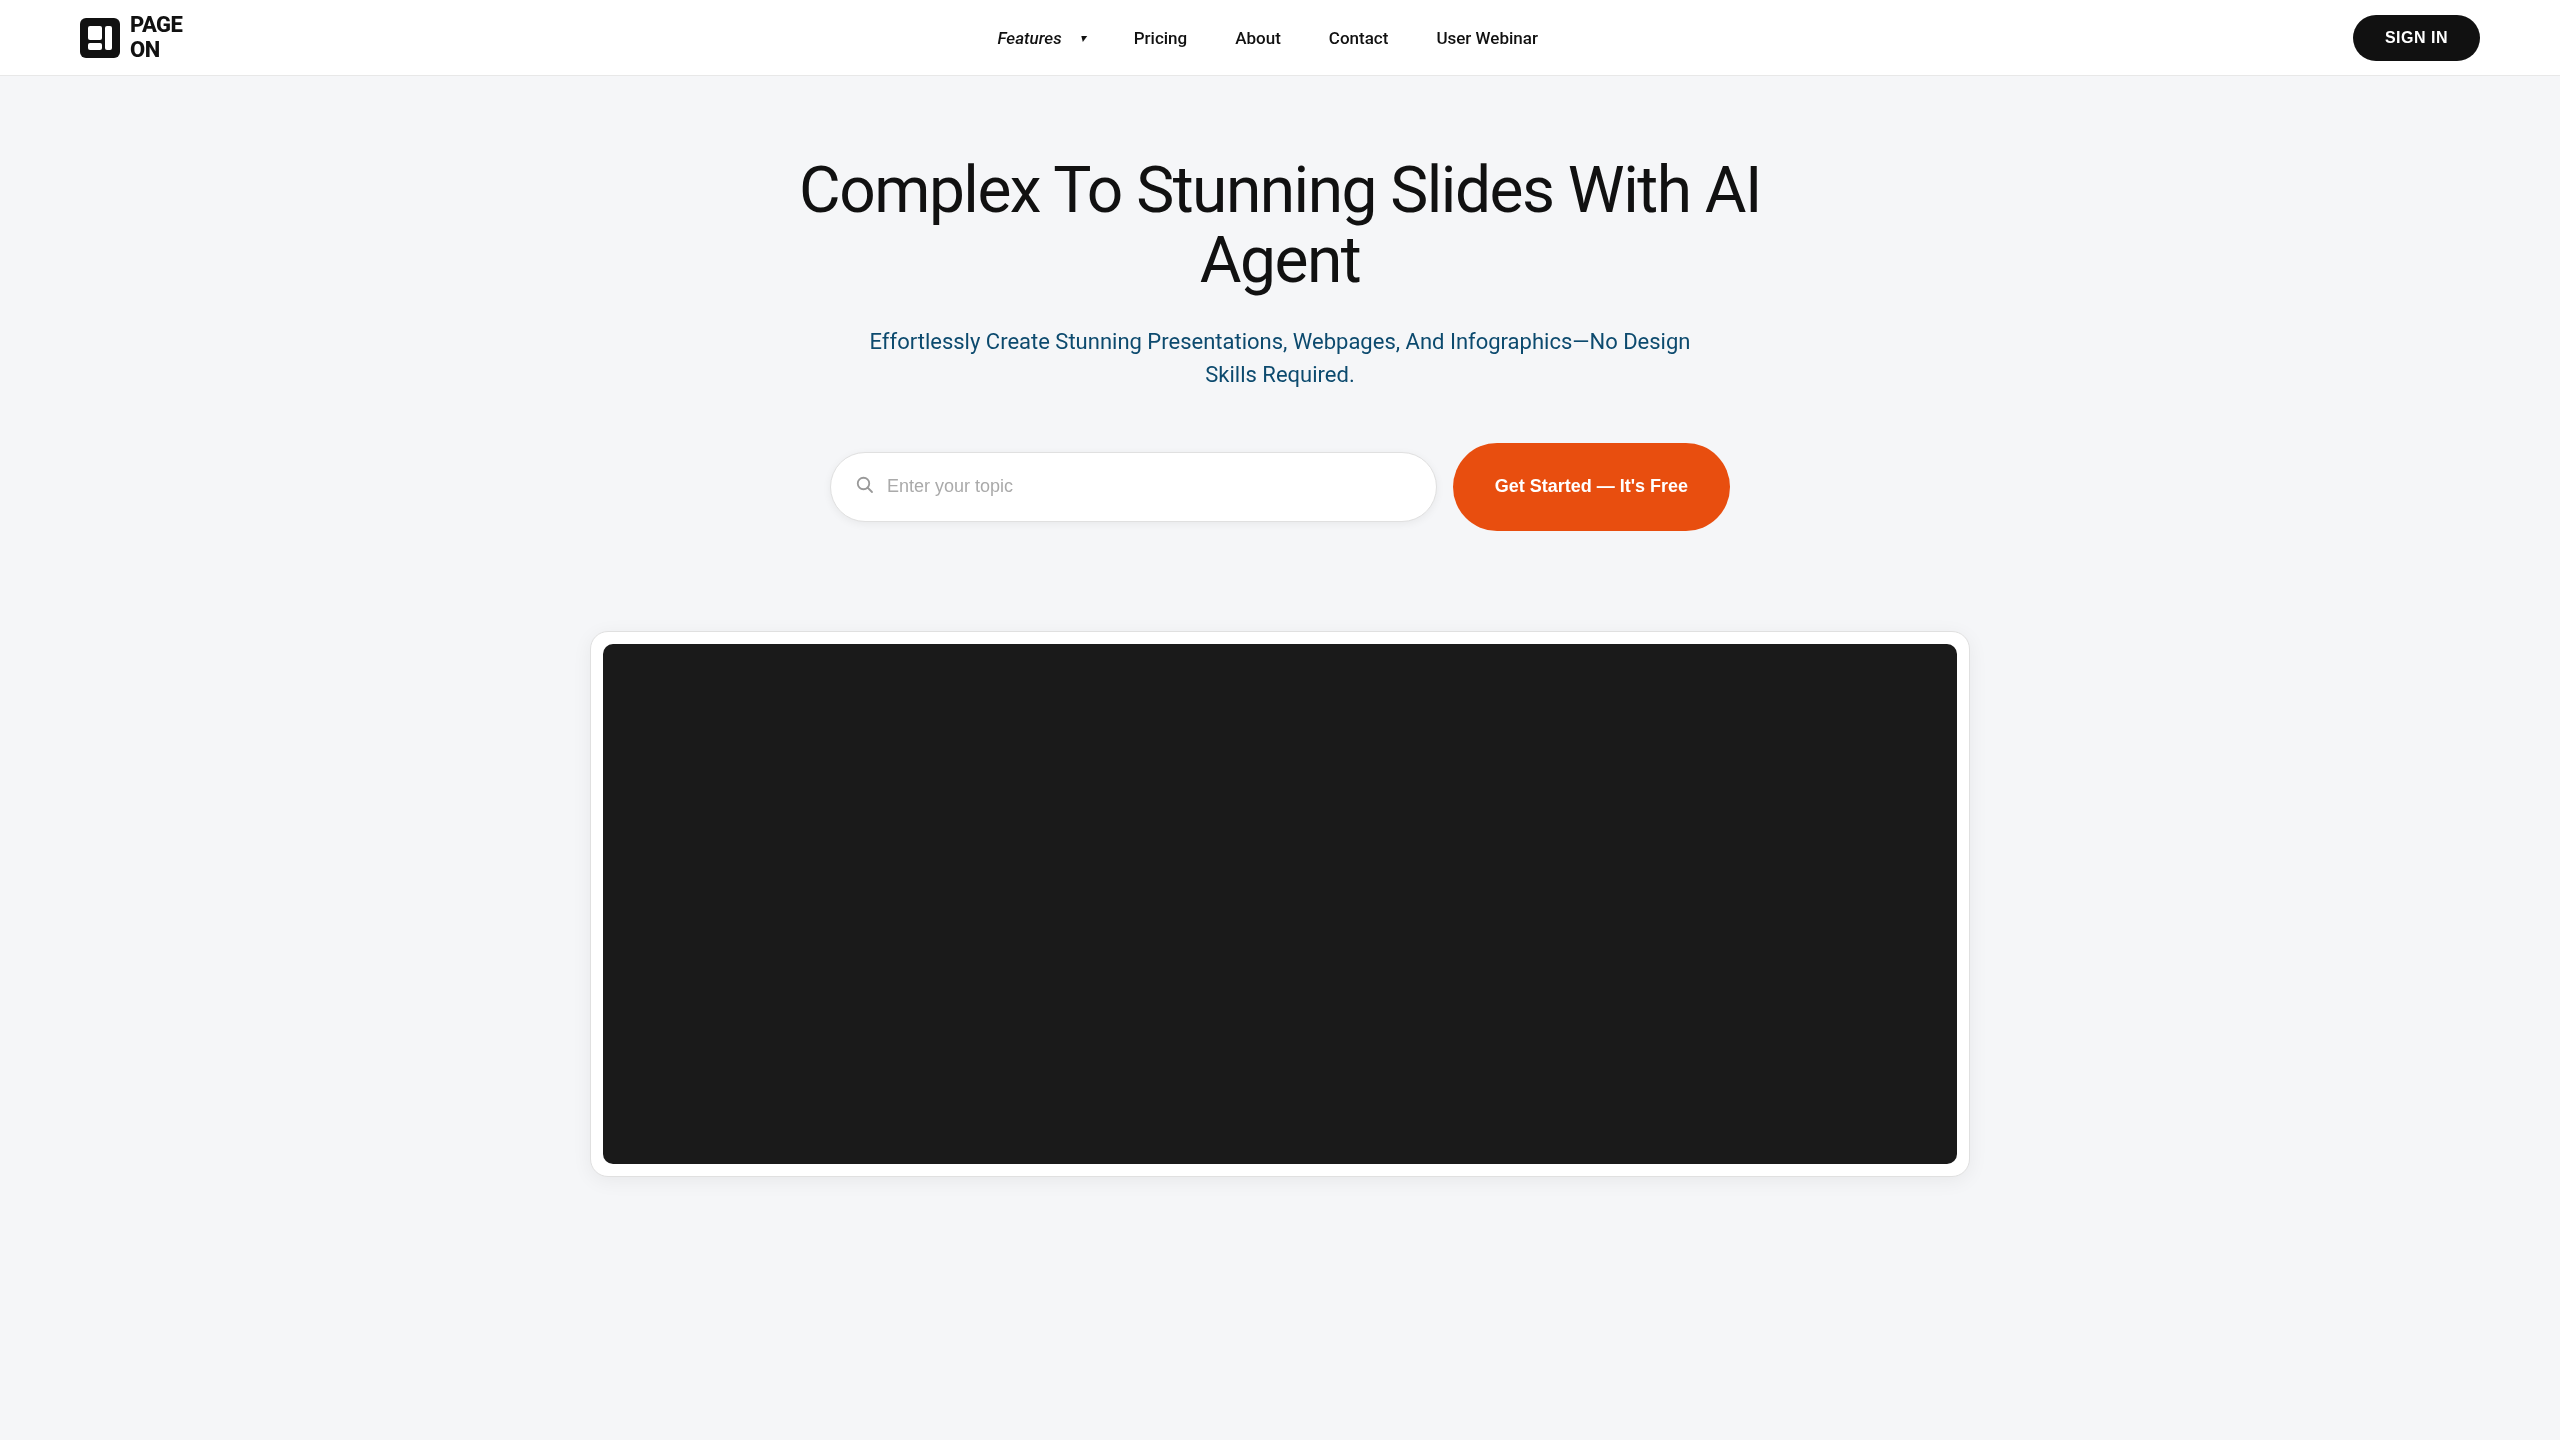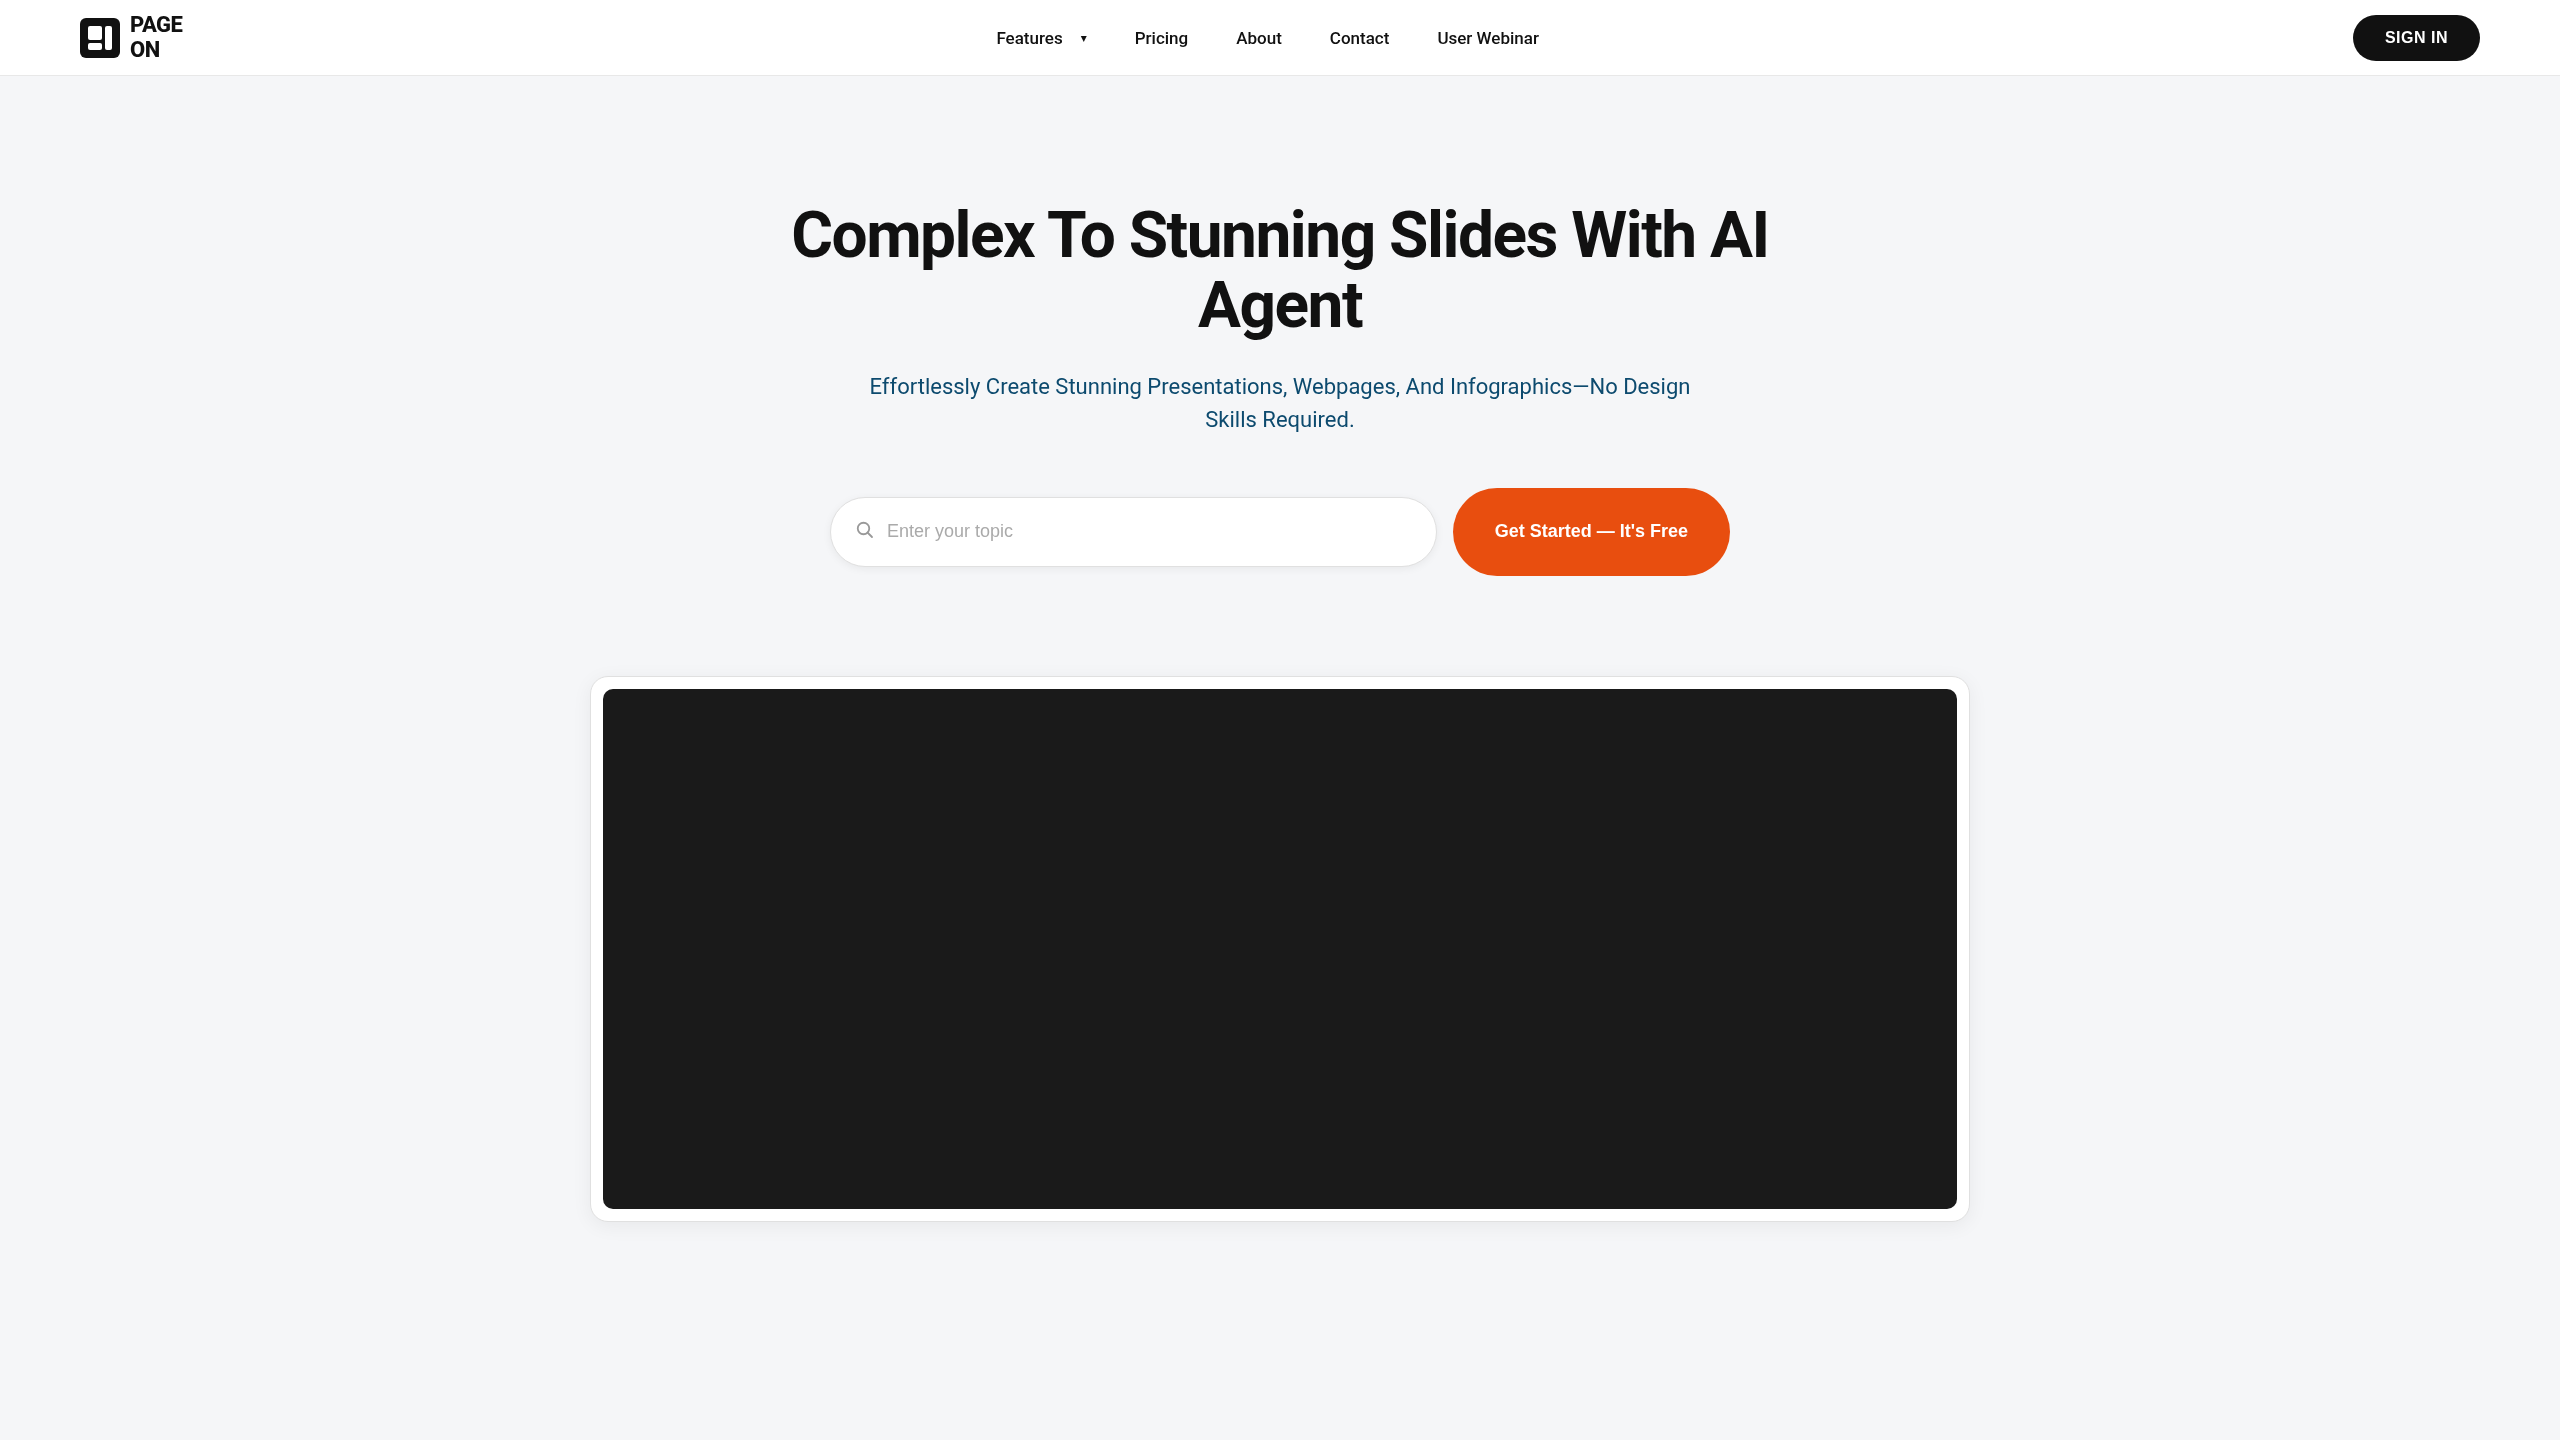--- a/index.html
+++ b/index.html
@@ -65,20 +65,21 @@
       text-decoration: none;
       color: #111111;
       font-size: 17px;
       font-weight: 500;
     }
 
     .nav-features {
       display: flex;
       align-items: center;
       gap: 18px;
+      font-style: italic;
     }
 
     .chevron-down {
       font-size: 12px;
       color: #111;
     }
 
     .nav-signin {
       background-color: #111111;
       color: #ffffff;
@@ -96,27 +97,26 @@
       background-color: #f5f6f8;
       display: flex;
       flex-direction: column;
       align-items: center;
       padding: 80px 40px 60px;
       text-align: center;
     }
 
     .hero-title {
       font-size: 64px;
-      font-weight: 700;
+      font-weight: 400;
       color: #111111;
       letter-spacing: -1.5px;
       line-height: 1.1;
       max-width: 1100px;
       margin-bottom: 28px;
-      margin-top: 45px;
     }
 
     .hero-subtitle {
       font-size: 22px;
       font-weight: 400;
       color: #0c4a6e;
       max-width: 860px;
       line-height: 1.5;
       margin-bottom: 52px;
     }

